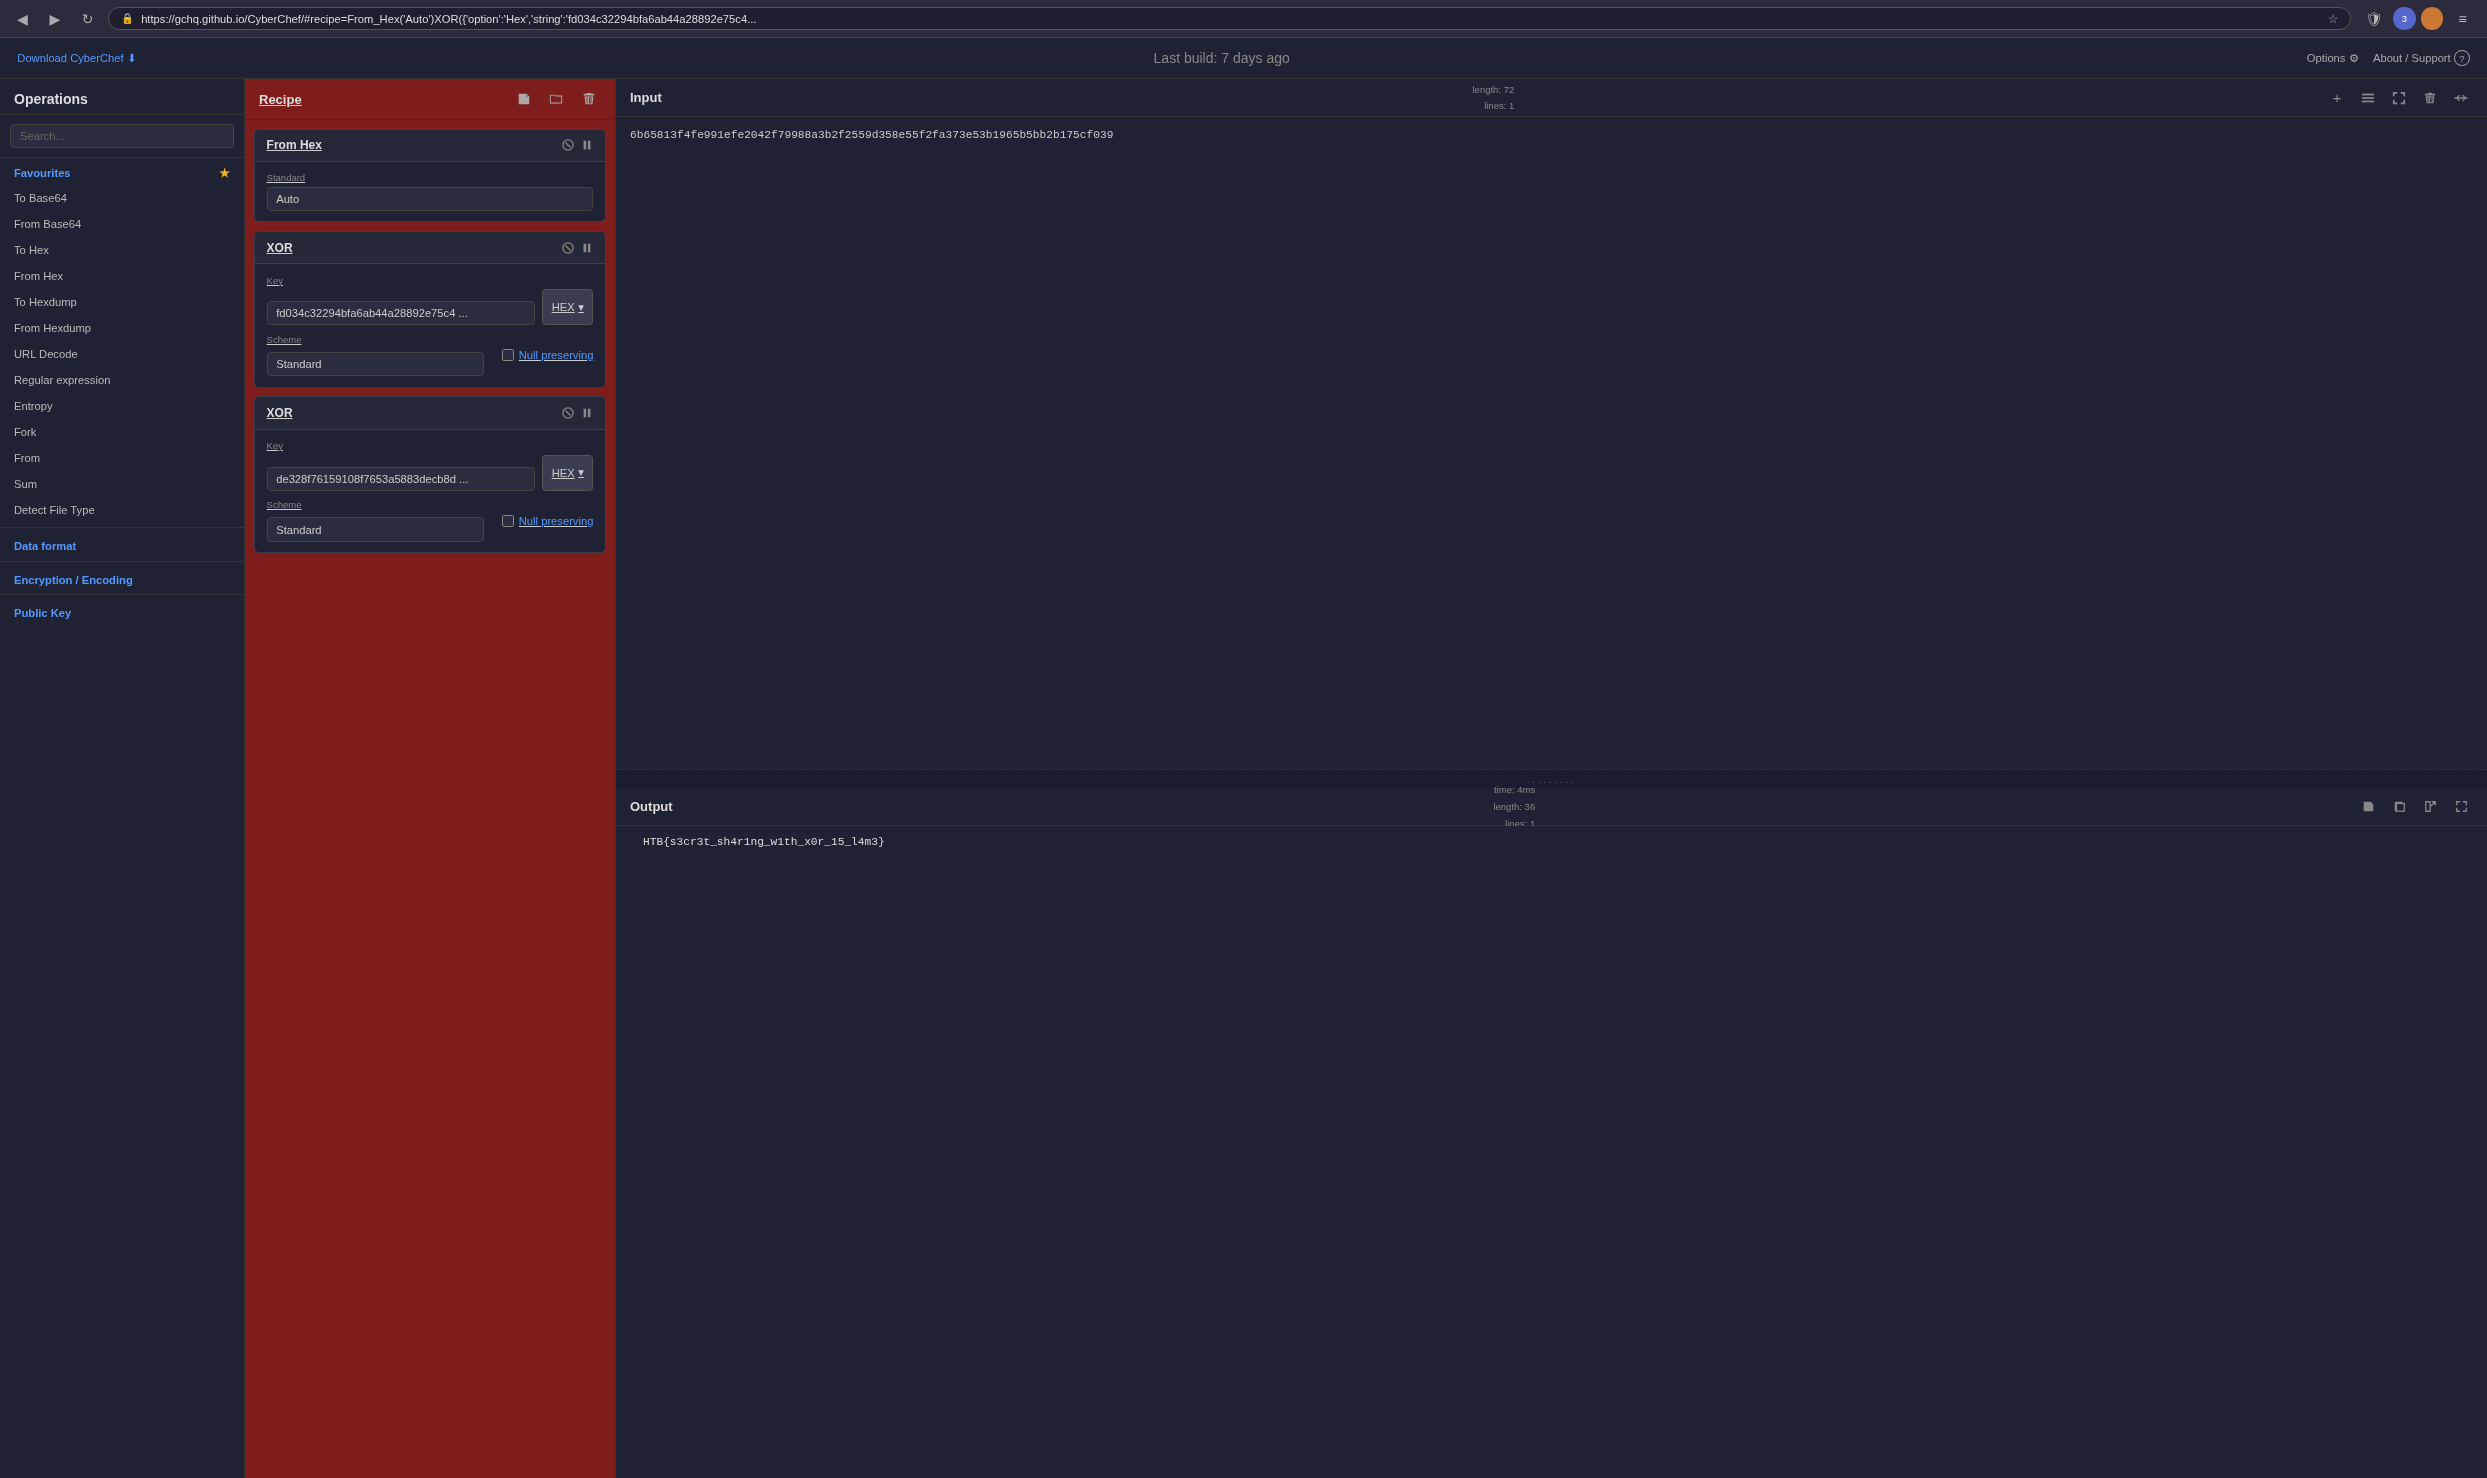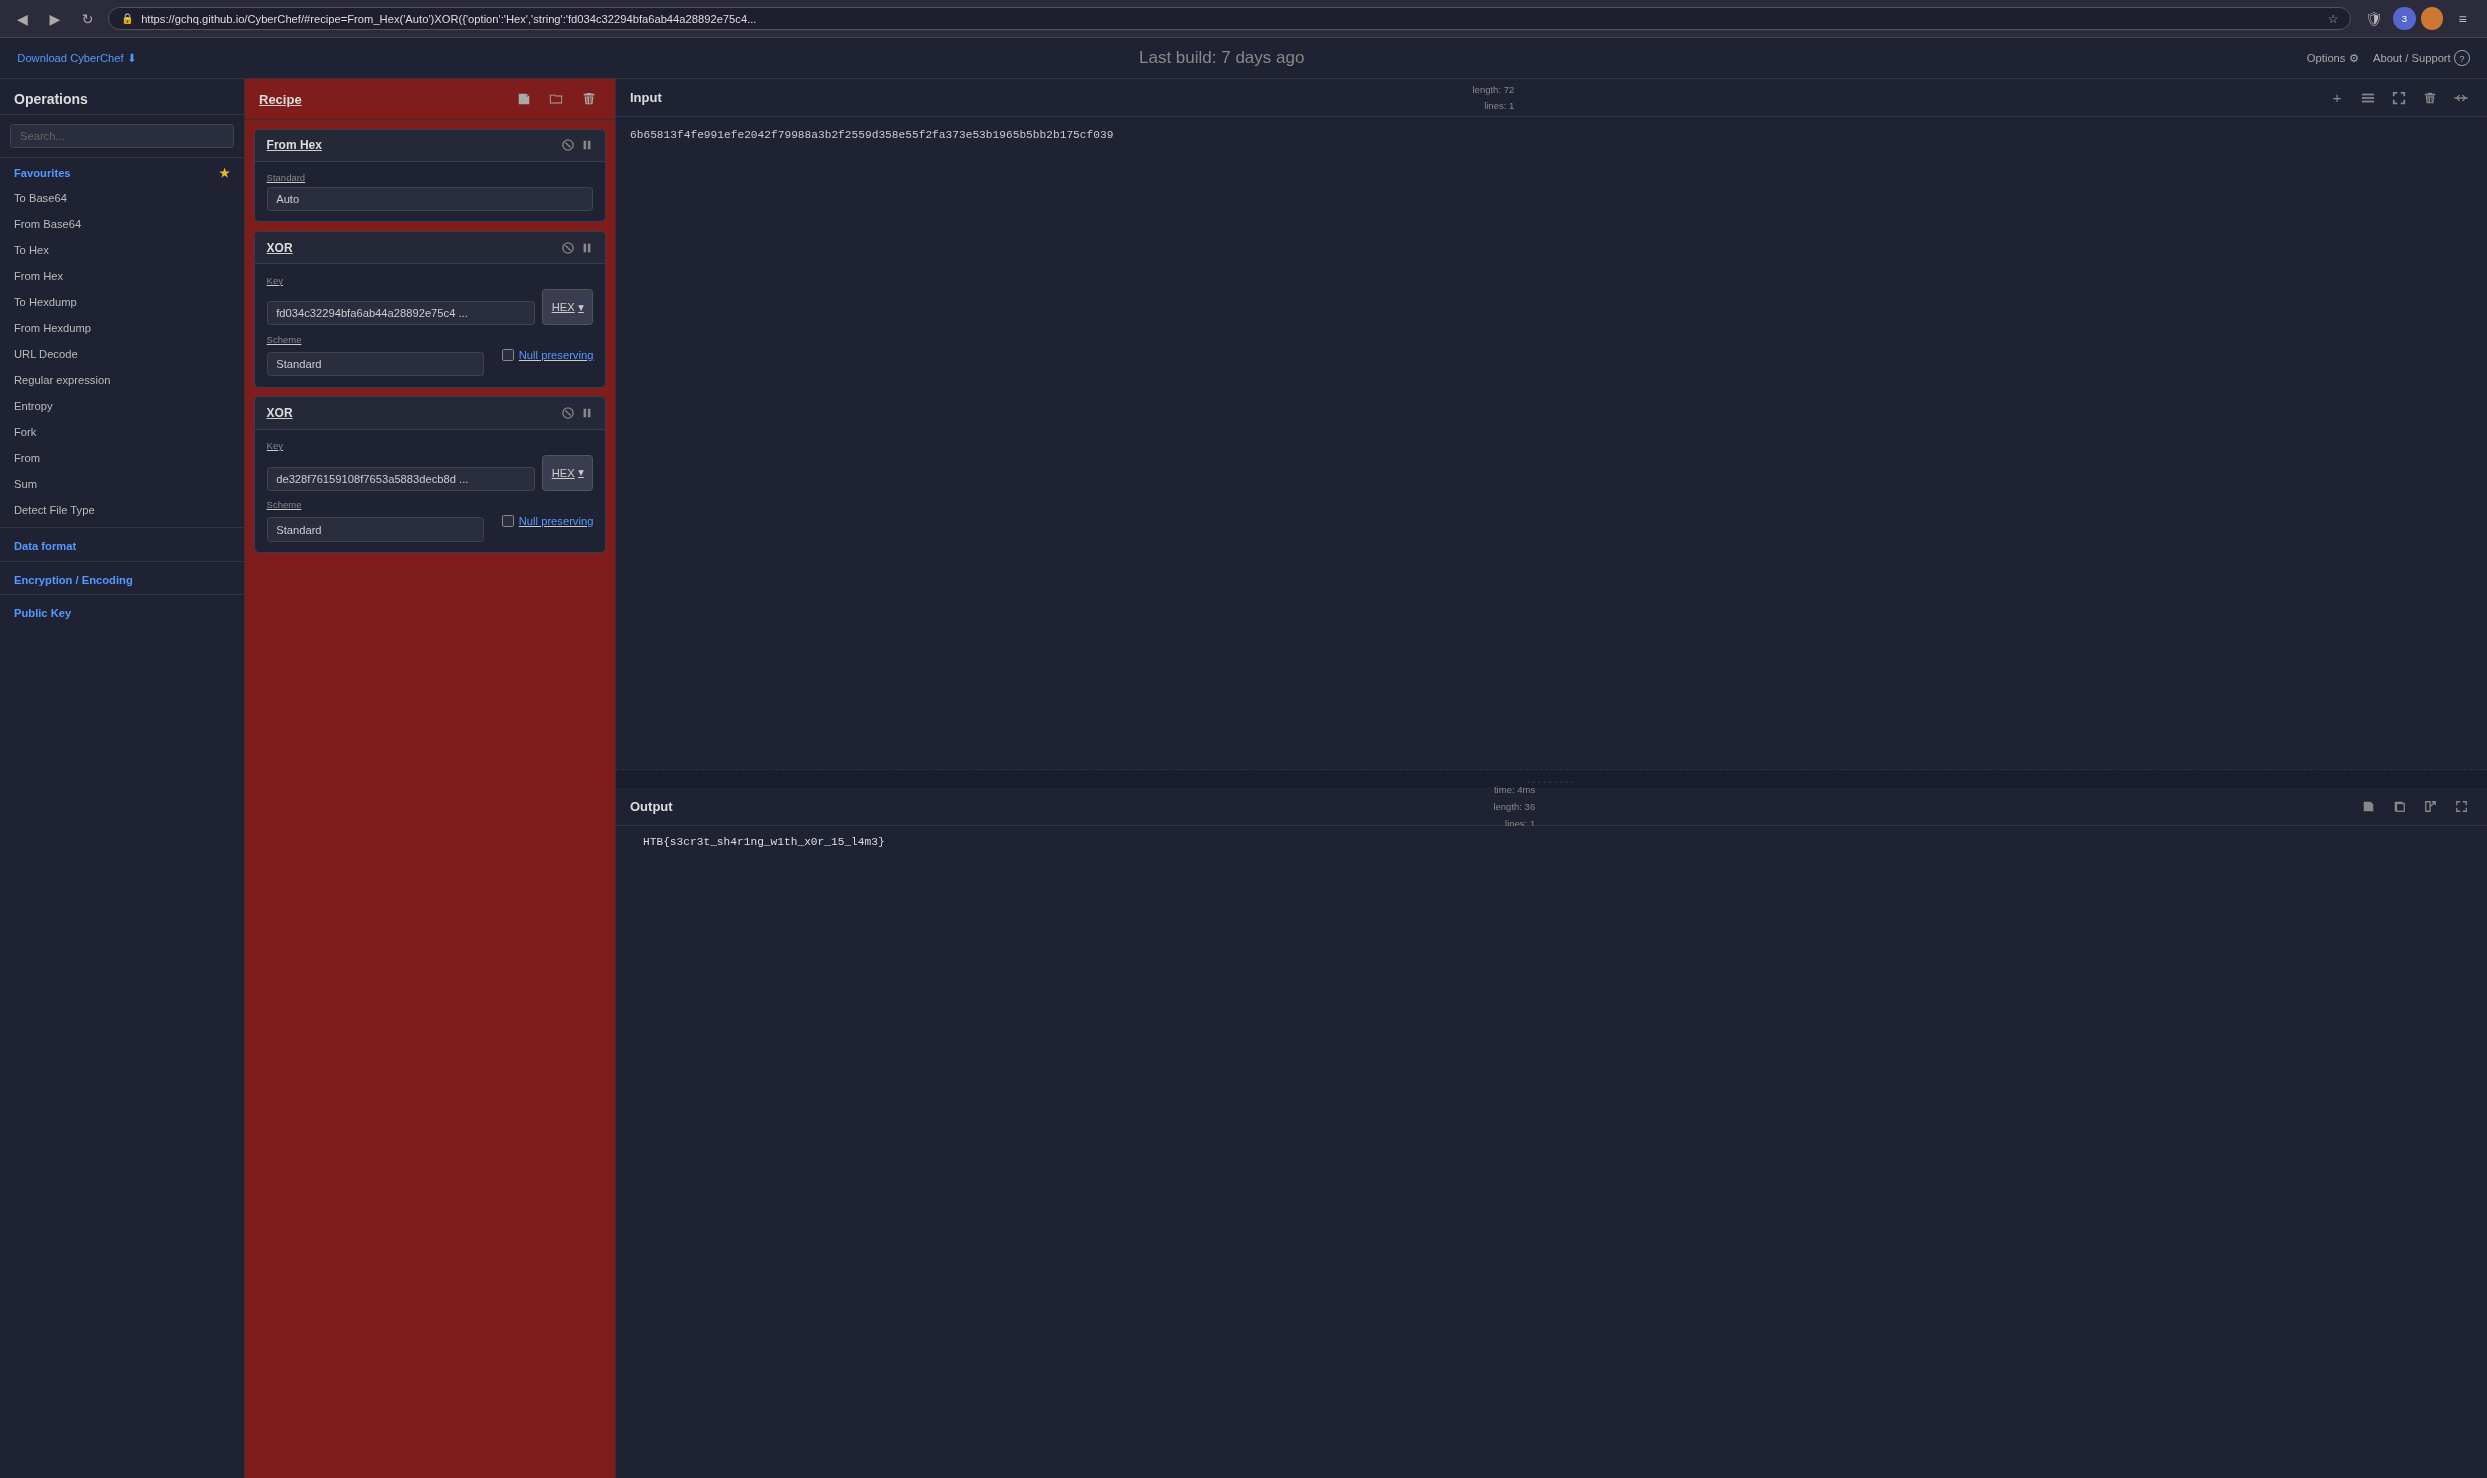--- a/index.html
+++ b/index.html
@@ -446,21 +446,21 @@
   </div>
 </div>
 
 <div class="app-header">
   <div class="app-header-left">
     <a class="download-link">
       <span>Download CyberChef</span>
       <span>⬇</span>
     </a>
   </div>
-  <div style="color:#888;font-size:17px;">Last build: 7 days ago</div>
+  <div style="color:#888;font-size:14px;">Last build: 7 days ago</div>
   <div class="app-header-right">
     <div class="options-link">
       <span>Options</span>
       <span>⚙</span>
     </div>
     <div class="about-link">
       <span>About / Support</span>
       <span style="width:15.5px;height:15.5px;border-radius:50%;border:0.9px solid #aaa;display:inline-flex;align-items:center;justify-content:center;font-size:9.5px;">?</span>
     </div>
   </div>

